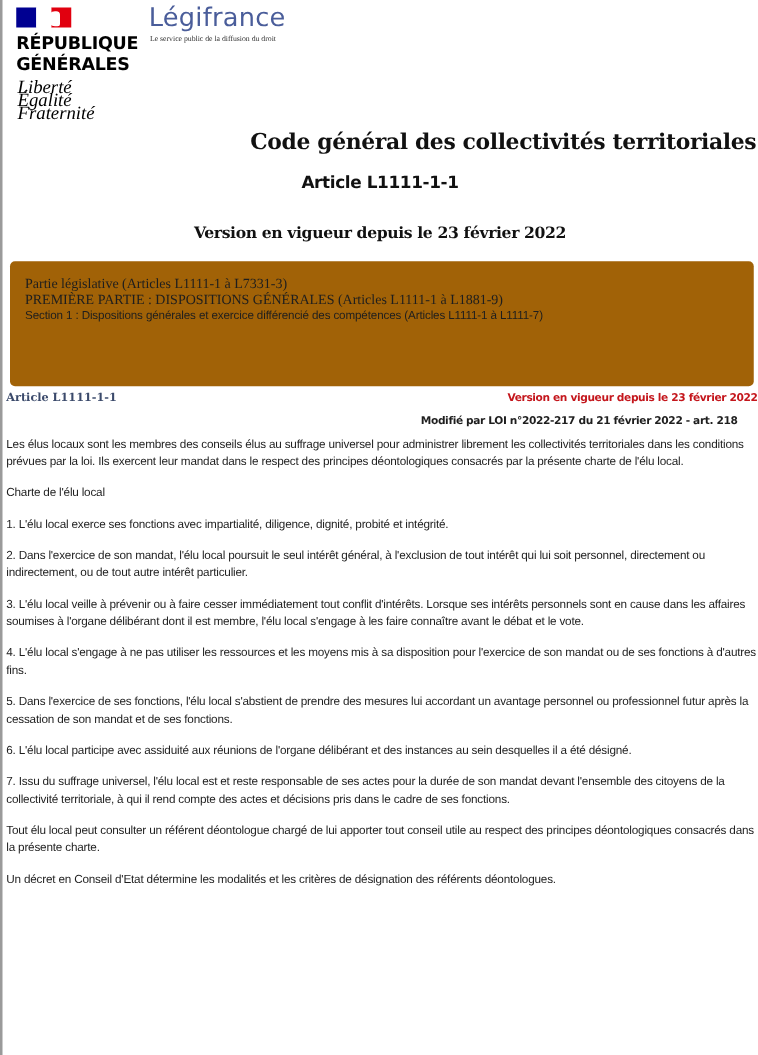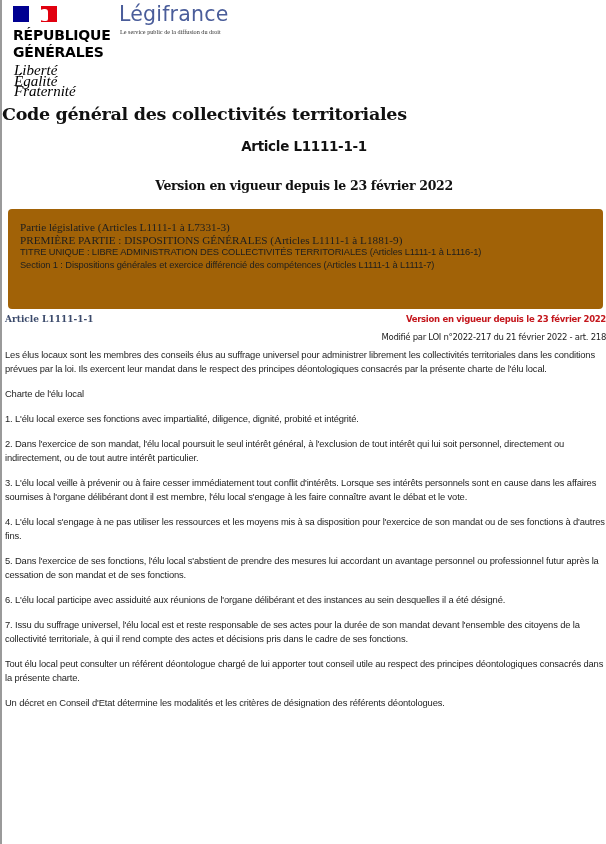--- a/index.html
+++ b/index.html
@@ -33,21 +33,21 @@
       position: absolute; left: 108px; top: -2px;
       font-family: "DejaVu Sans", sans-serif;
       font-size: 20.5px; color: #4a5d9a; letter-spacing: 0.2px;
     }
     .legi-tagline {
       position: absolute; left: 109px; top: 24px;
       font-family: "Liberation Serif", serif; font-size: 6.2px; color: #333;
     }
 
     .doc-title {
-      position: absolute; left: 0; width: 603px; top: 104px; text-align: left;
+      position: absolute; left: 0; width: 603px; top: 104px; text-align: right;
       font-family: "DejaVu Serif", serif; font-weight: bold; font-size: 17.5px;
       letter-spacing: -0.3px; color: #111;
     }
     .article-title {
       position: absolute; left: 0; width: 604px; top: 138px; text-align: center;
       font-family: "DejaVu Sans", sans-serif; font-weight: bold; font-size: 13.5px;
       letter-spacing: -0.3px; color: #111;
     }
     .version-title {
       position: absolute; left: 0; width: 604px; top: 178px; text-align: center;
@@ -72,22 +72,22 @@
       position: absolute; left: 3px; top: 314px;
       font-family: "DejaVu Serif", serif; font-weight: bold; font-size: 9px;
       color: #3b4a6b;
     }
     .art-version {
       position: absolute; right: 0px; top: 314px;
       font-family: "DejaVu Sans", sans-serif; font-weight: bold; font-size: 8.5px;
       color: #c4161c; letter-spacing: -0.3px;
     }
     .art-modified {
-      position: absolute; right: 0px; top: 332px;
-      font-family: "DejaVu Sans", sans-serif; font-weight: normal; font-size: 8.5px;
+      position: absolute; right: 16px; top: 332px;
+      font-family: "DejaVu Sans", sans-serif; font-weight: bold; font-size: 8.5px;
       color: #1e1e1e; letter-spacing: -0.3px;
     }
 
     .body-text {
       position: absolute; left: 3px; top: 348px; width: 604px;
       font-family: "Liberation Sans", sans-serif; font-size: 9.4px; line-height: 14px;
       color: #1e1e1e; letter-spacing: -0.15px;
     }
     .body-text p { margin-bottom: 11px; }
   </style>
@@ -115,21 +115,20 @@
   <div class="legi-tagline">Le service public de la diffusion du droit</div>
 </div>
 
 <h1 class="doc-title">Code général des collectivités territoriales</h1>
 <h2 class="article-title">Article L1111-1-1</h2>
 <h3 class="version-title">Version en vigueur depuis le 23 février 2022</h3>
 
 <div class="breadcrumb">
   <div class="bc-serif">Partie législative (Articles L1111-1 à L7331-3)</div>
   <div class="bc-serif">PREMIÈRE PARTIE : DISPOSITIONS GÉNÉRALES (Articles L1111-1 à L1881-9)</div>
-  <div class="bc-sans">TITRE UNIQUE : LIBRE ADMINISTRATION DES COLLECTIVITÉS TERRITORIALES (Articles L1111-1 à L1116-1)</div>
   <div class="bc-sans">Section 1 : Dispositions générales et exercice différencié des compétences (Articles L1111-1 à L1111-7)</div>
 </div>
 
 <div class="art-label">Article L1111-1-1</div>
 <div class="art-version">Version en vigueur depuis le 23 février 2022</div>
 <div class="art-modified">Modifié par LOI n°2022-217 du 21 février 2022 - art. 218</div>
 
 <div class="body-text">
   <p>Les élus locaux sont les membres des conseils élus au suffrage universel pour administrer librement les collectivités territoriales dans les conditions prévues par la loi. Ils exercent leur mandat dans le respect des principes déontologiques consacrés par la présente charte de l'élu local.</p>
   <p>Charte de l'élu local</p>

